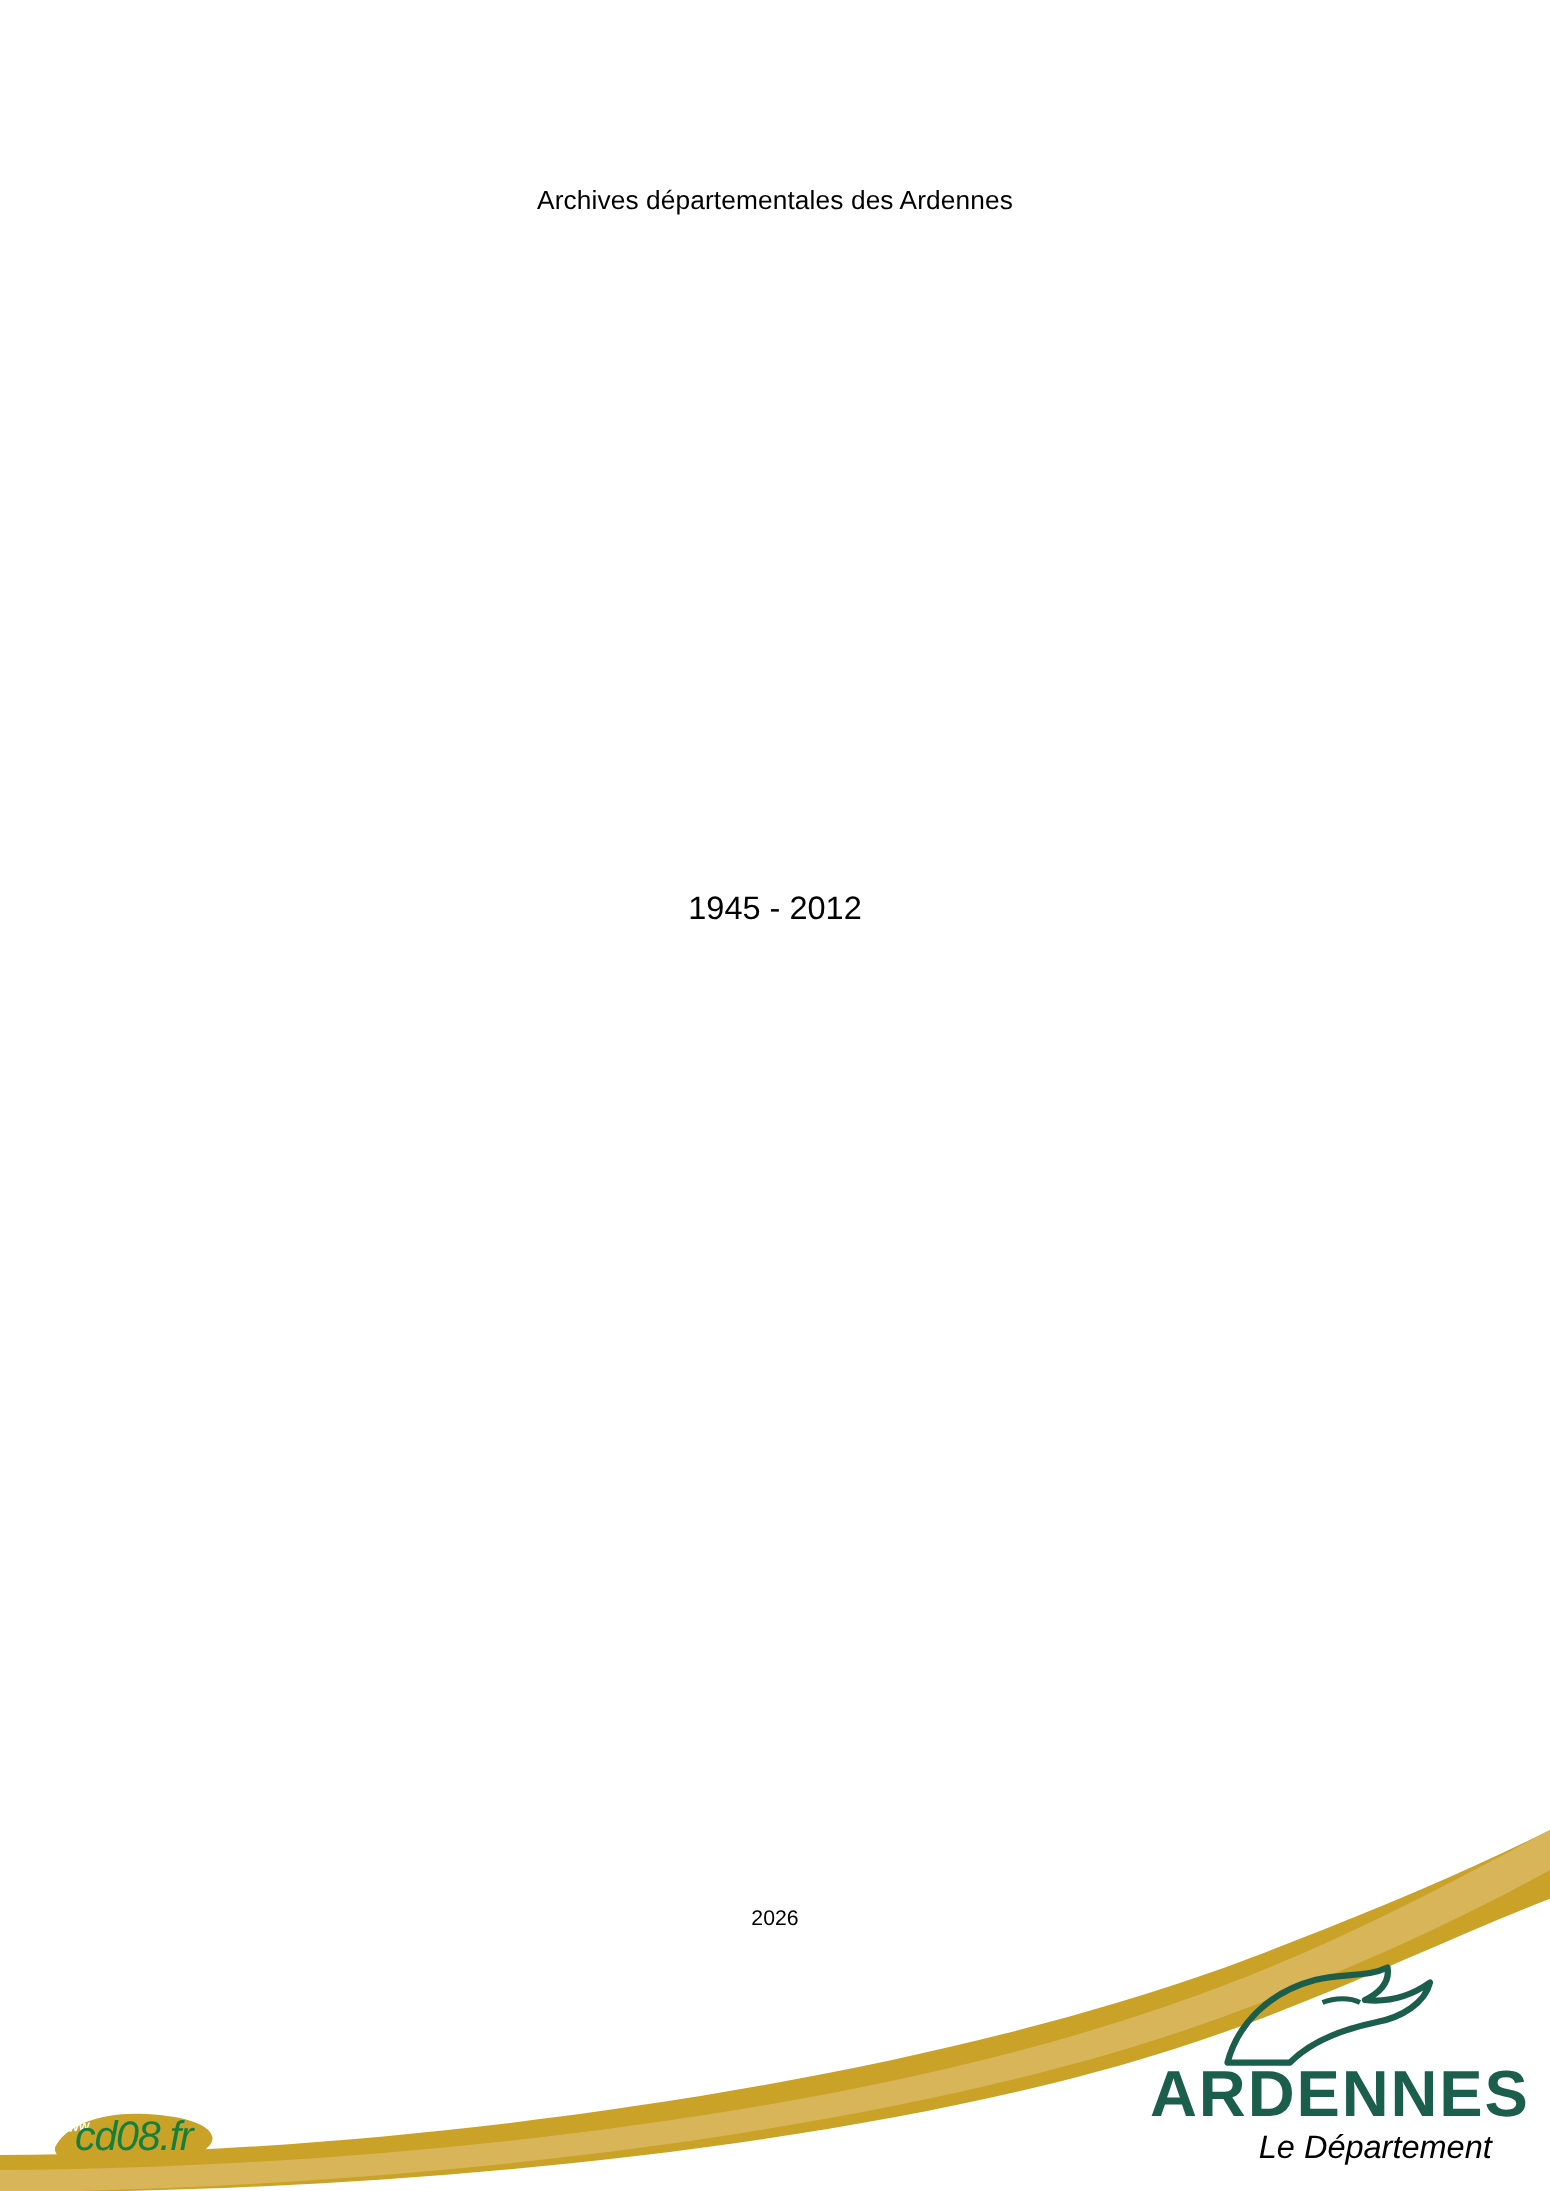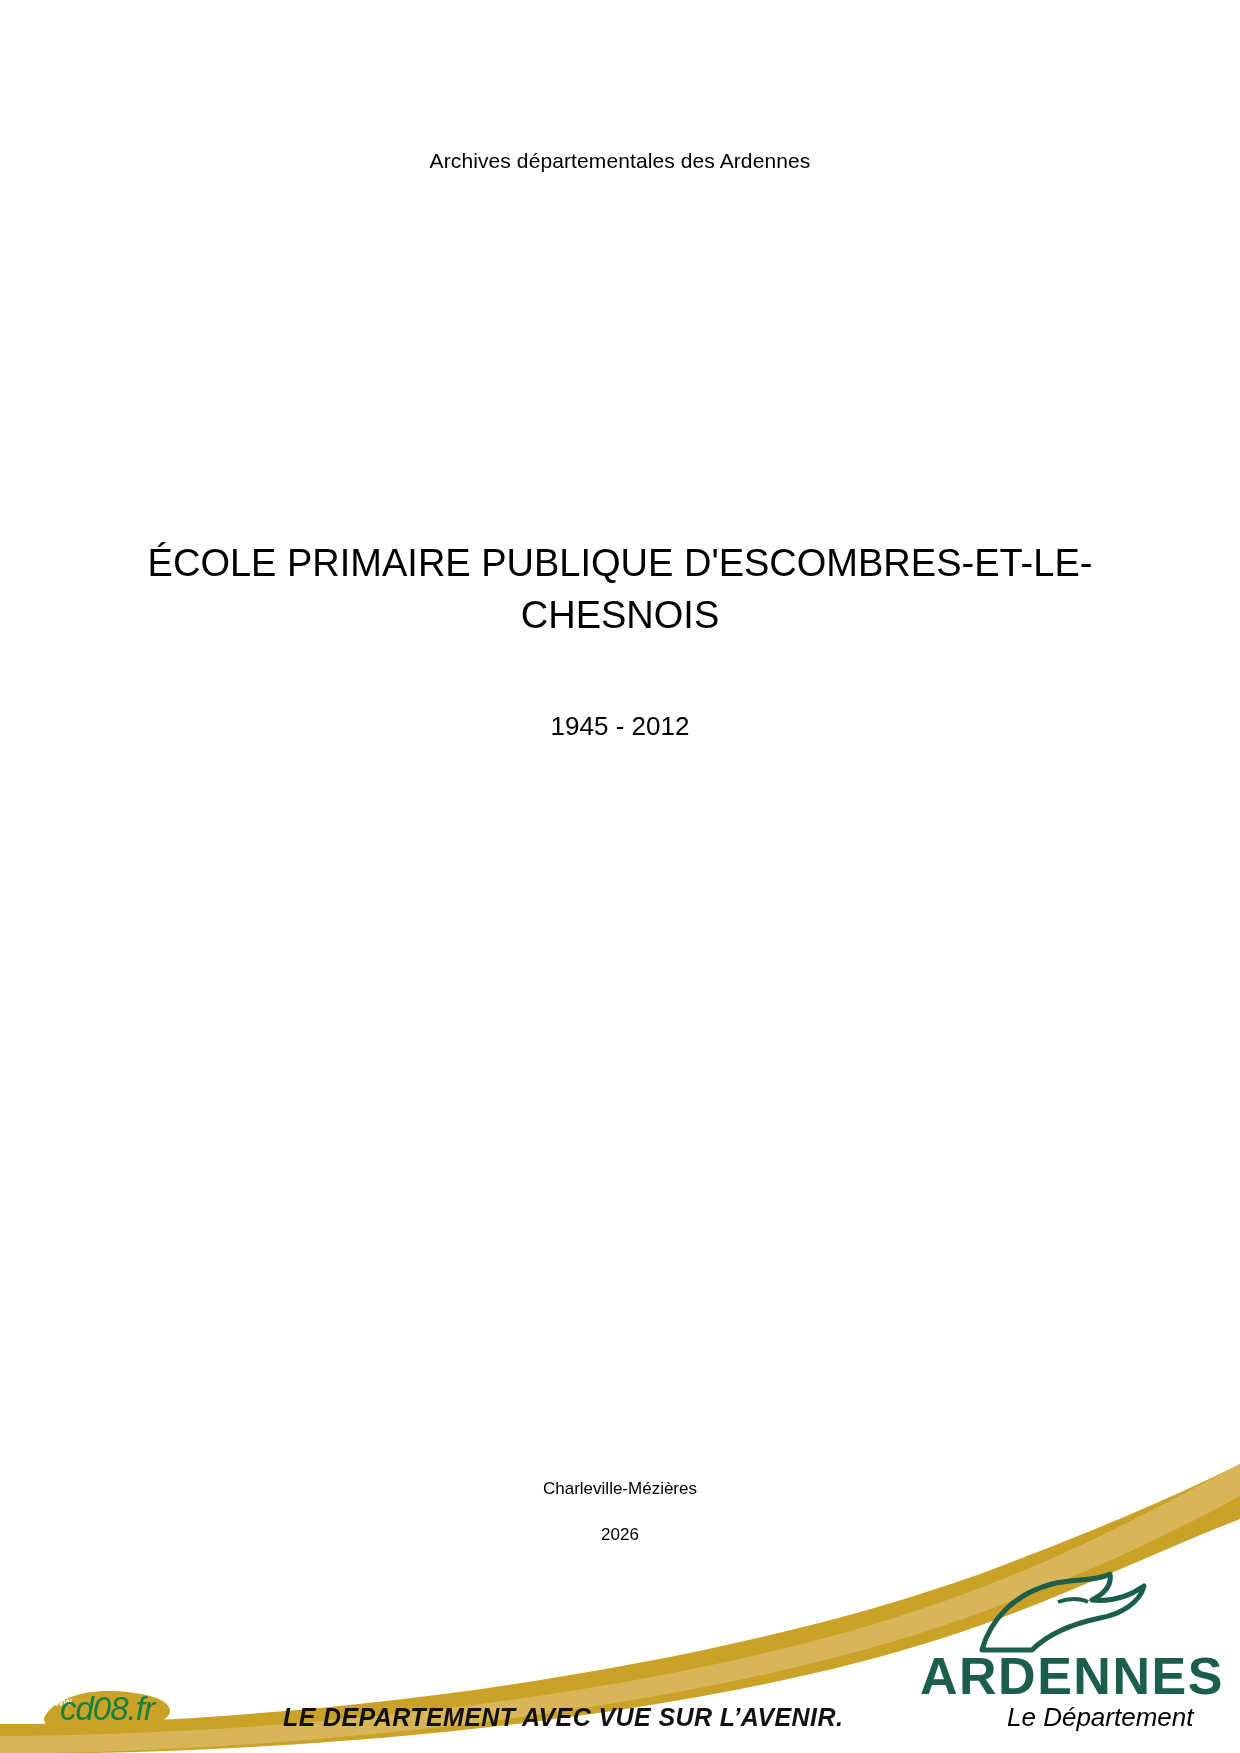--- a/index.html
+++ b/index.html
@@ -174,44 +174,41 @@
     top: -6px;
   }
 </style>
 </head>
 <body>
 
 <div class="page">
 
   <div class="header">Archives départementales des Ardennes</div>
 
-  <h1 class="main-title">ÉCOLE PRIMAIRE PUBLIQUE D'ESCOMBRES-ET-LE-CHESNOIS</h1>
 
   <div class="dates">1945 - 2012</div>
 
 
-  <div class="place">Charleville-Mézières</div>
   <div class="year">2026</div>
 
   <div class="footer">
 
     <svg width="1240" height="330" viewBox="0 0 1240 330">
       <path d="M0 300 C 300 300, 700 250, 980 150 C 1100 105, 1180 70, 1240 40 L 1240 95 C 1150 130, 1050 180, 940 215 C 700 292, 330 330, 0 330 Z" fill="#c9a227"></path>
       <path d="M0 330 C 350 326, 720 280, 960 196 C 1090 150, 1180 105, 1240 72 L 1240 40 C 1160 82, 1060 138, 930 182 C 680 268, 320 310, 0 312 Z" fill="#d9b961" opacity="0.85"></path>
     </svg>
 
     <div class="cd08">
       <svg width="130" height="46" viewBox="0 0 130 46">
         <path d="M2 30 C 10 12, 40 2, 70 3 C 100 4, 126 10, 128 22 C 129 34, 100 44, 62 45 C 28 46, 0 42, 2 30 Z" fill="#c9a227"></path>
       </svg>
       <span class="www">www</span>
       <span class="cd08txt">cd08.fr</span>
     </div>
 
-    <div class="footer-slogan">LE DEPARTEMENT AVEC VUE SUR L’AVENIR.</div>
 
     <div class="ardennes-logo">
       <svg class="boar" width="190" height="90" viewBox="0 0 190 90">
         <path d="M10 82 C 18 52, 42 26, 80 16 C 104 10, 122 14, 138 6 C 140 18, 132 26, 120 32 C 140 34, 158 28, 172 18 C 168 34, 150 46, 128 50 C 104 55, 78 64, 60 82 Z" fill="none" stroke="#1b5e4b" stroke-width="5" stroke-linejoin="round"></path>
         <path d="M86 34 C 96 30, 108 30, 116 34" fill="none" stroke="#1b5e4b" stroke-width="4"></path>
       </svg>
       <div class="ard-name">ARDENNES</div>
       <div class="ard-sub">Le Département</div>
     </div>
 

